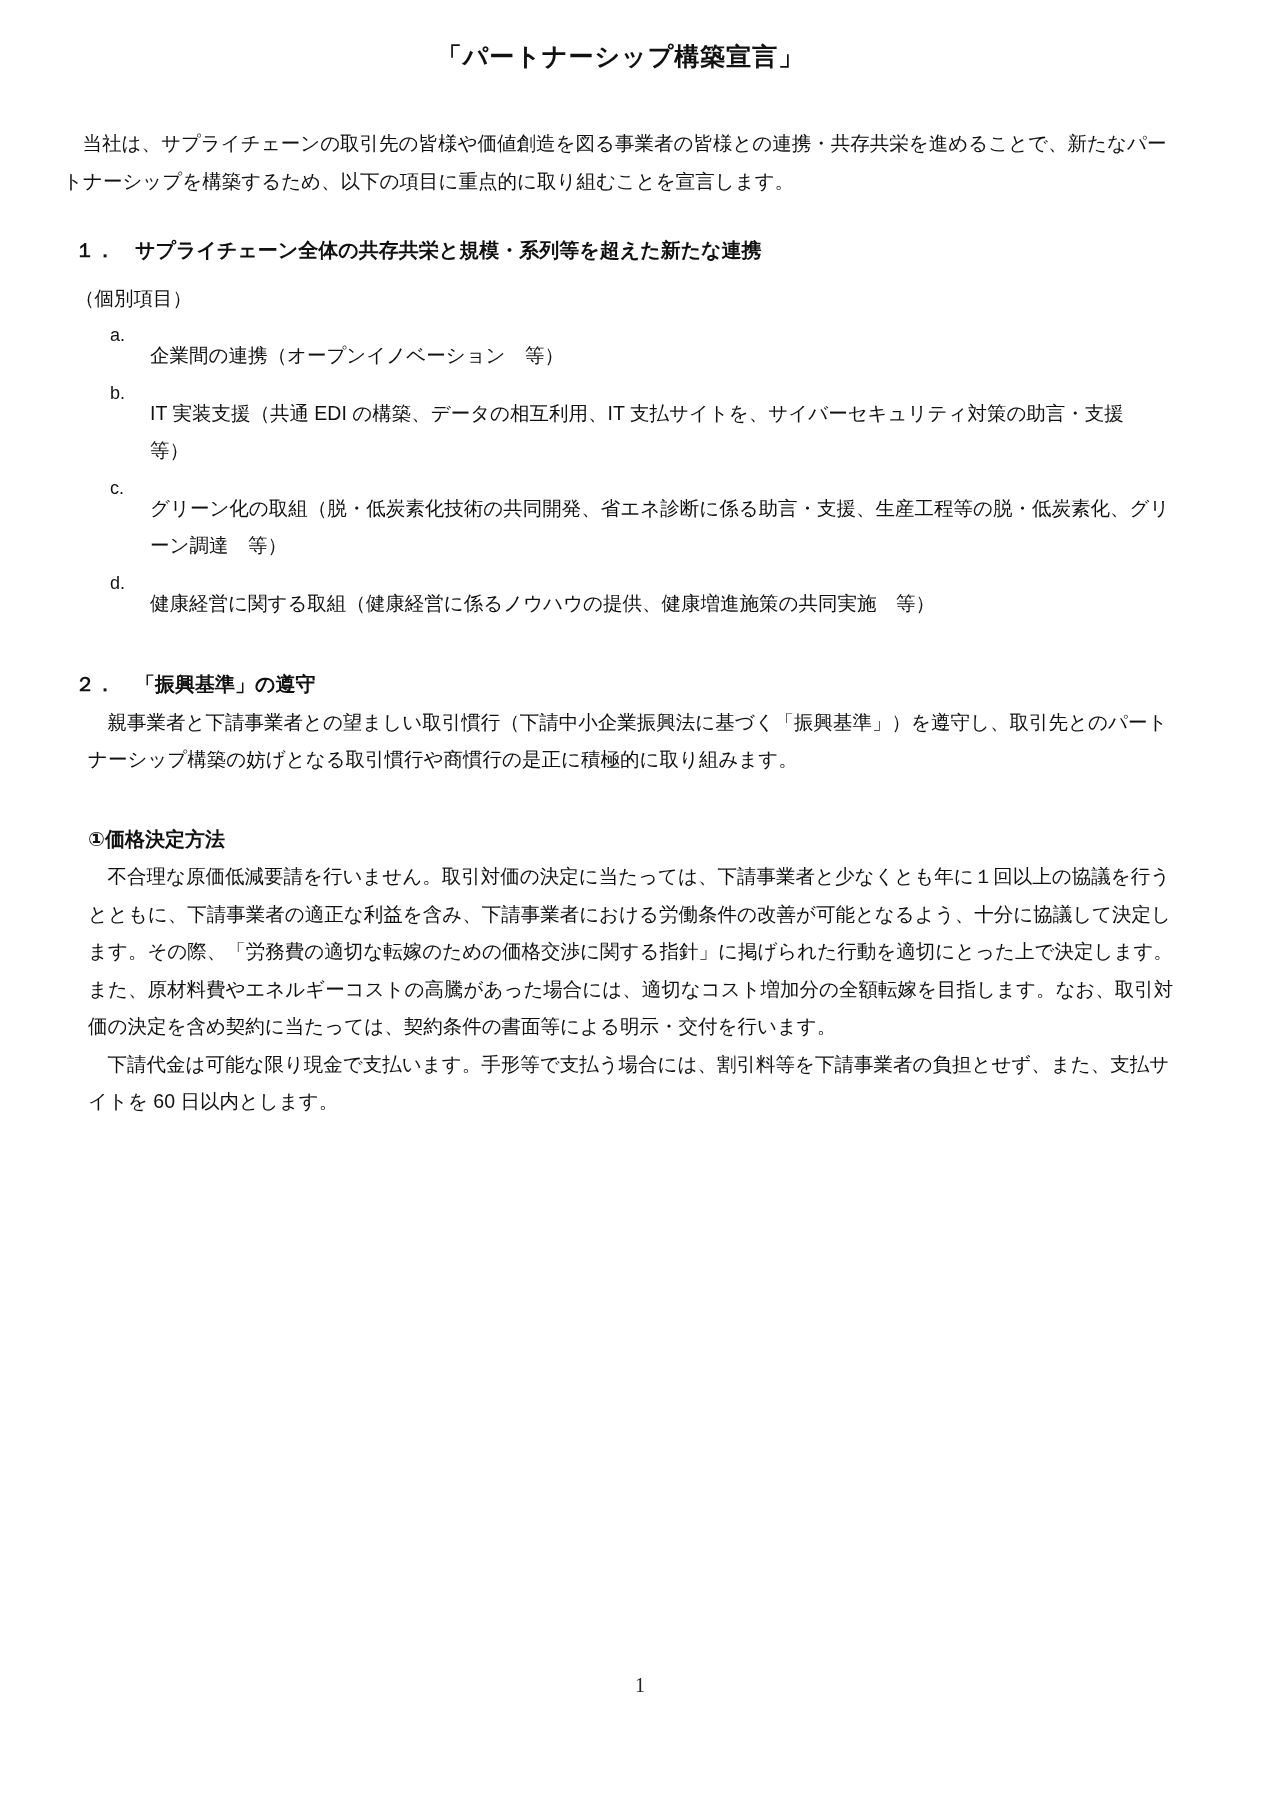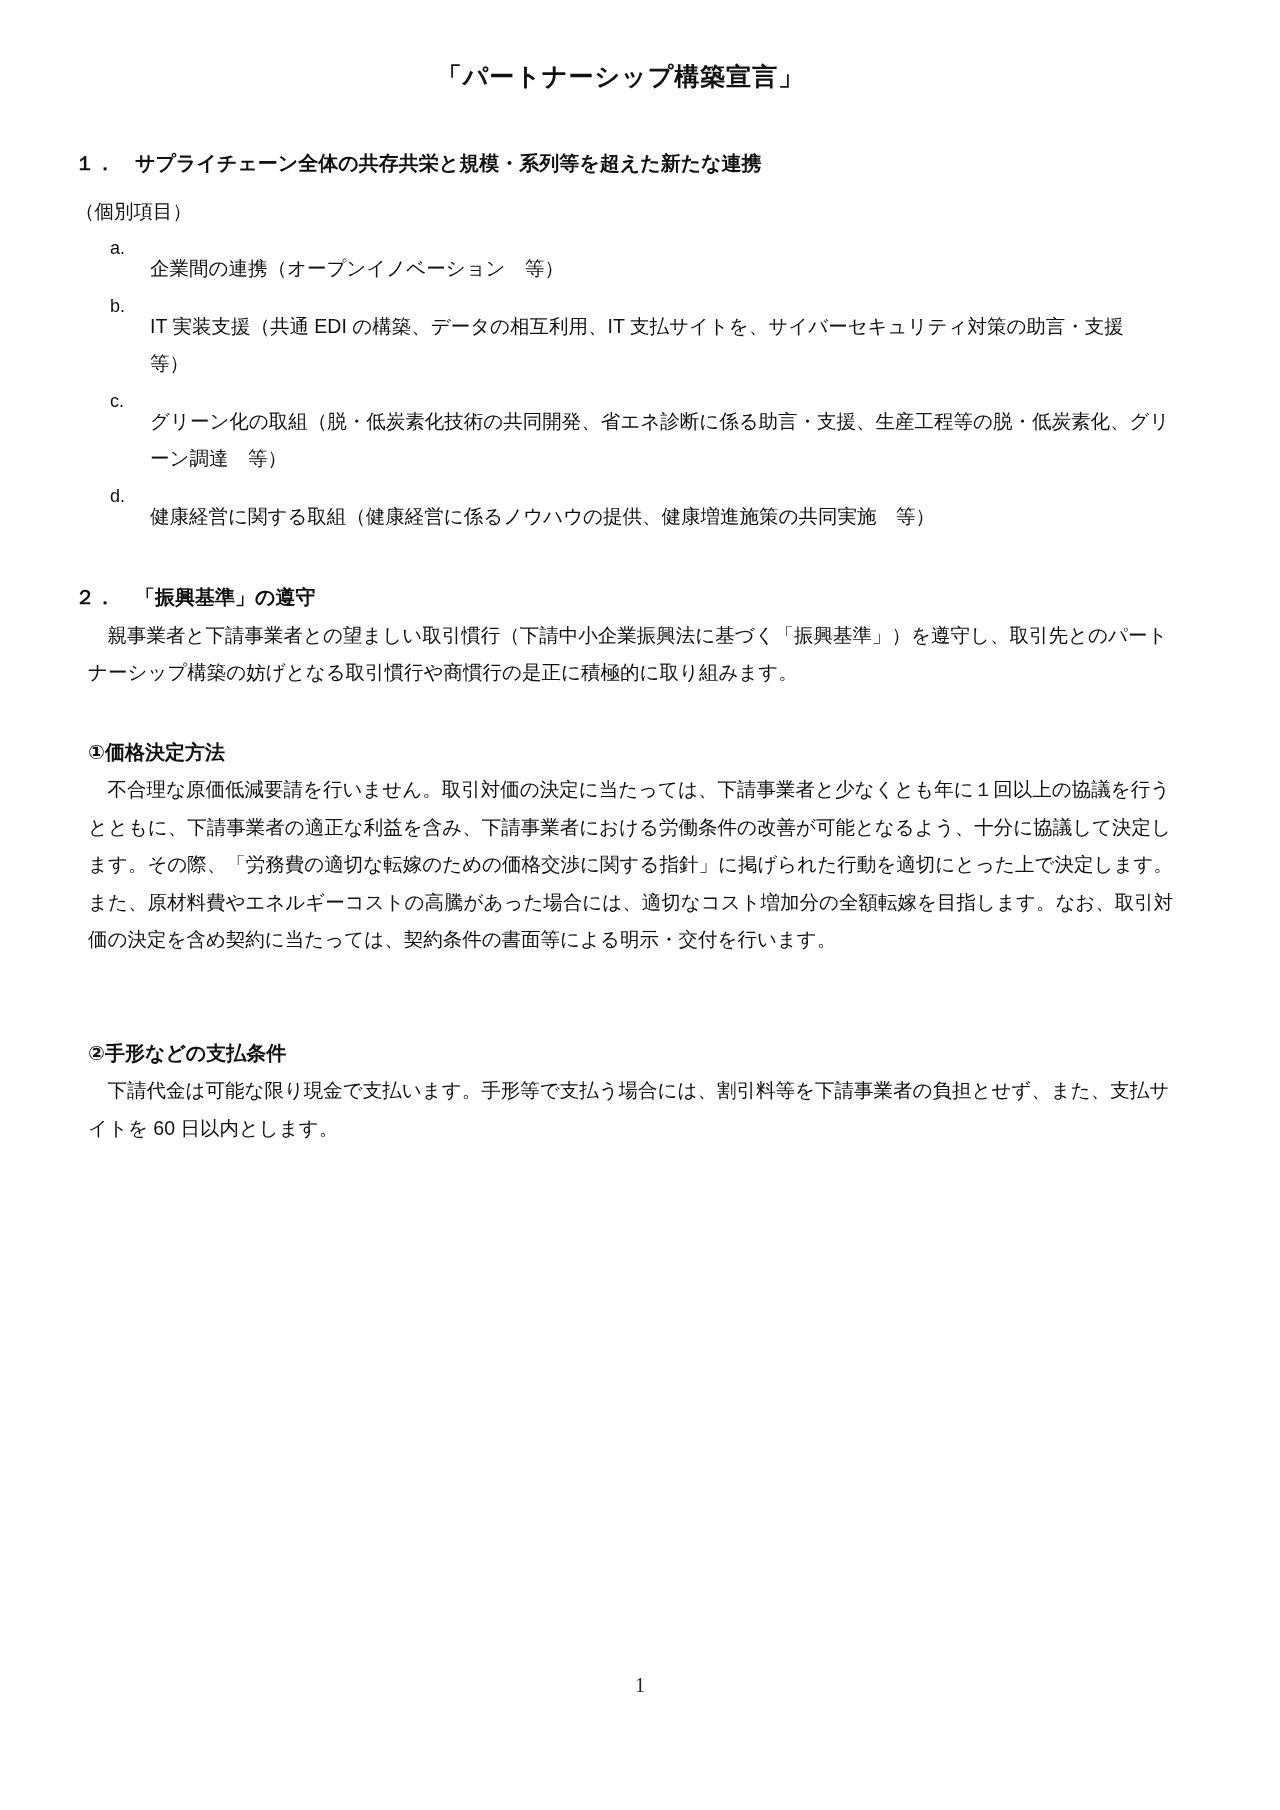--- a/index.html
+++ b/index.html
@@ -12,21 +12,21 @@
     height: 1810px;
     position: relative;
     font-family: "Liberation Sans", "DejaVu Sans", sans-serif;
     color: #111111;
     -webkit-font-smoothing: antialiased;
   }
   .page {
     position: relative;
     width: 1240px;
     height: 1810px;
-    padding: 48px 62px 0 63px;
+    padding: 28px 62px 0 63px;
     box-sizing: border-box;
     background: #ffffff;
     overflow: hidden;
   }
   .doc-title {
     text-align: center;
     font-size: 25px;
     font-weight: bold;
     letter-spacing: 1px;
     margin: 12px 0 52px 0;
@@ -97,20 +97,21 @@
     color: #222222;
   }
 </style>
 </head>
 <body>
 
 <div class="page">
 
   <h1 class="doc-title">「パートナーシップ構築宣言」</h1>
 
+  <p class="intro">当社は、サプライチェーンの取引先の皆様や価値創造を図る事業者の皆様との連携・共存共栄を進めることで、新たなパートナーシップを構築するため、以下の項目に重点的に取り組むことを宣言します。</p>
 
   <h2 class="sec-heading sec1-heading">１．　サプライチェーン全体の共存共栄と規模・系列等を超えた新たな連携</h2>
 
 
   <p class="kobetsu-label">（個別項目）</p>
 
   <ul class="item-list">
     <li class="item-row">
       <span class="item-marker">a.</span>
       <span class="item-text">企業間の連携（オープンイノベーション　等）</span>
@@ -130,19 +131,18 @@
   </ul>
 
   <h2 class="sec-heading sec2-heading">２．　「振興基準」の遵守</h2>
 
   <p class="sec-body">親事業者と下請事業者との望ましい取引慣行（下請中小企業振興法に基づく「振興基準」）を遵守し、取引先とのパートナーシップ構築の妨げとなる取引慣行や商慣行の是正に積極的に取り組みます。</p>
 
   <h3 class="sub-heading sub1-heading">①価格決定方法</h3>
 
   <p class="sec-body">不合理な原価低減要請を行いません。取引対価の決定に当たっては、下請事業者と少なくとも年に１回以上の協議を行うとともに、下請事業者の適正な利益を含み、下請事業者における労働条件の改善が可能となるよう、十分に協議して決定します。その際、「労務費の適切な転嫁のための価格交渉に関する指針」に掲げられた行動を適切にとった上で決定します。また、原材料費やエネルギーコストの高騰があった場合には、適切なコスト増加分の全額転嫁を目指します。なお、取引対価の決定を含め契約に当たっては、契約条件の書面等による明示・交付を行います。</p>
 
-  <h3 class="sub-heading sub2-heading">②手形などの支払条件</h3>
 
   <p class="sec-body">下請代金は可能な限り現金で支払います。手形等で支払う場合には、割引料等を下請事業者の負担とせず、また、支払サイトを 60 日以内とします。</p>
 
   <div class="page-number">1</div>
 
 </div>
 
 </body></html>

